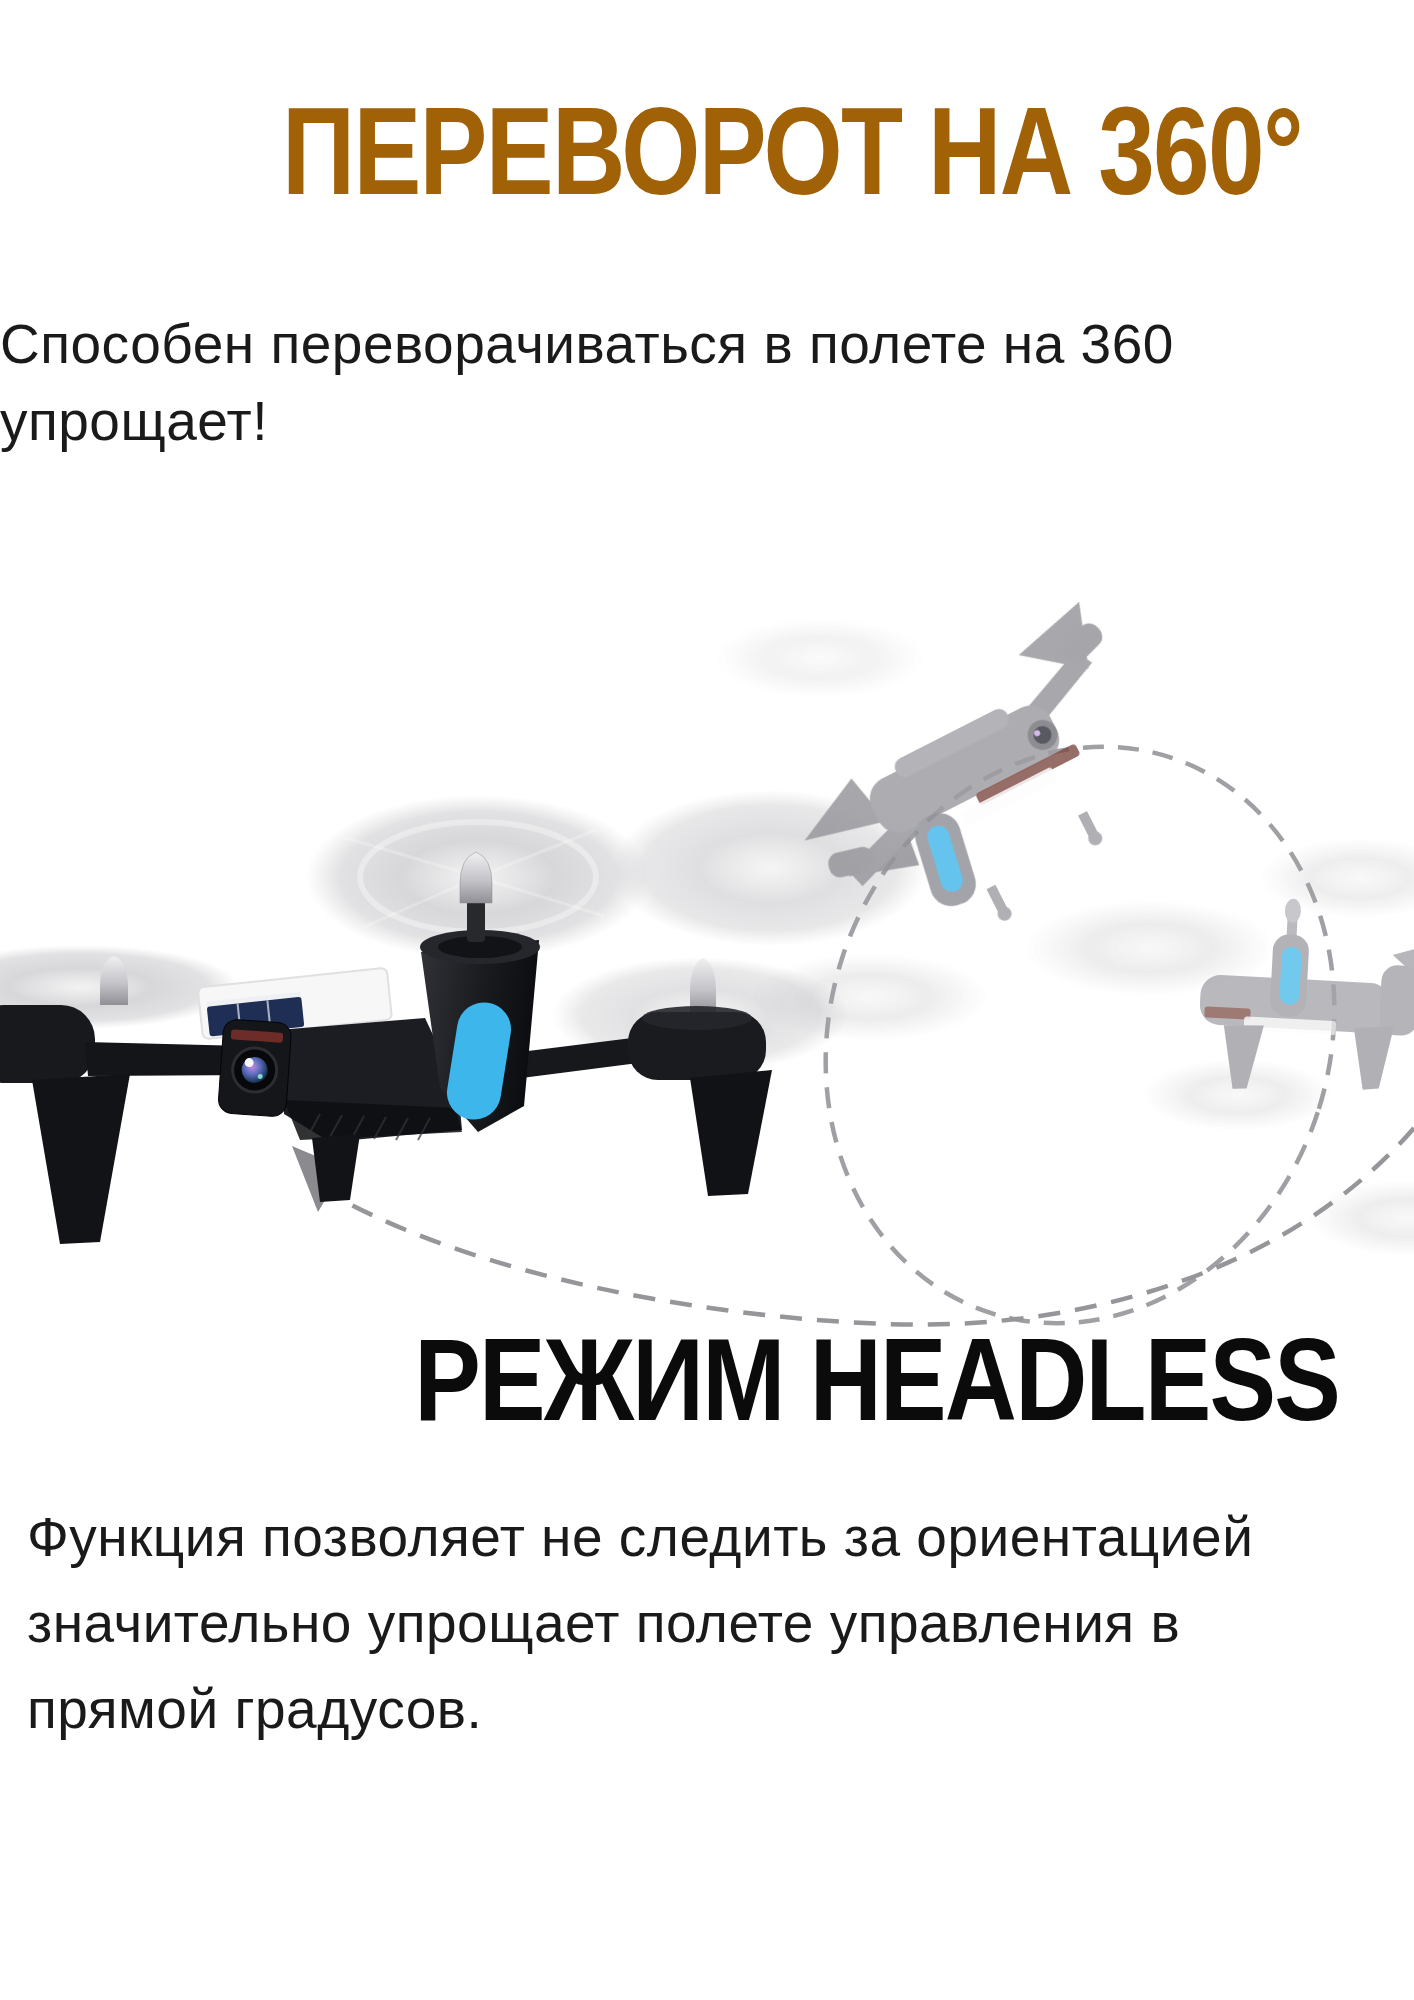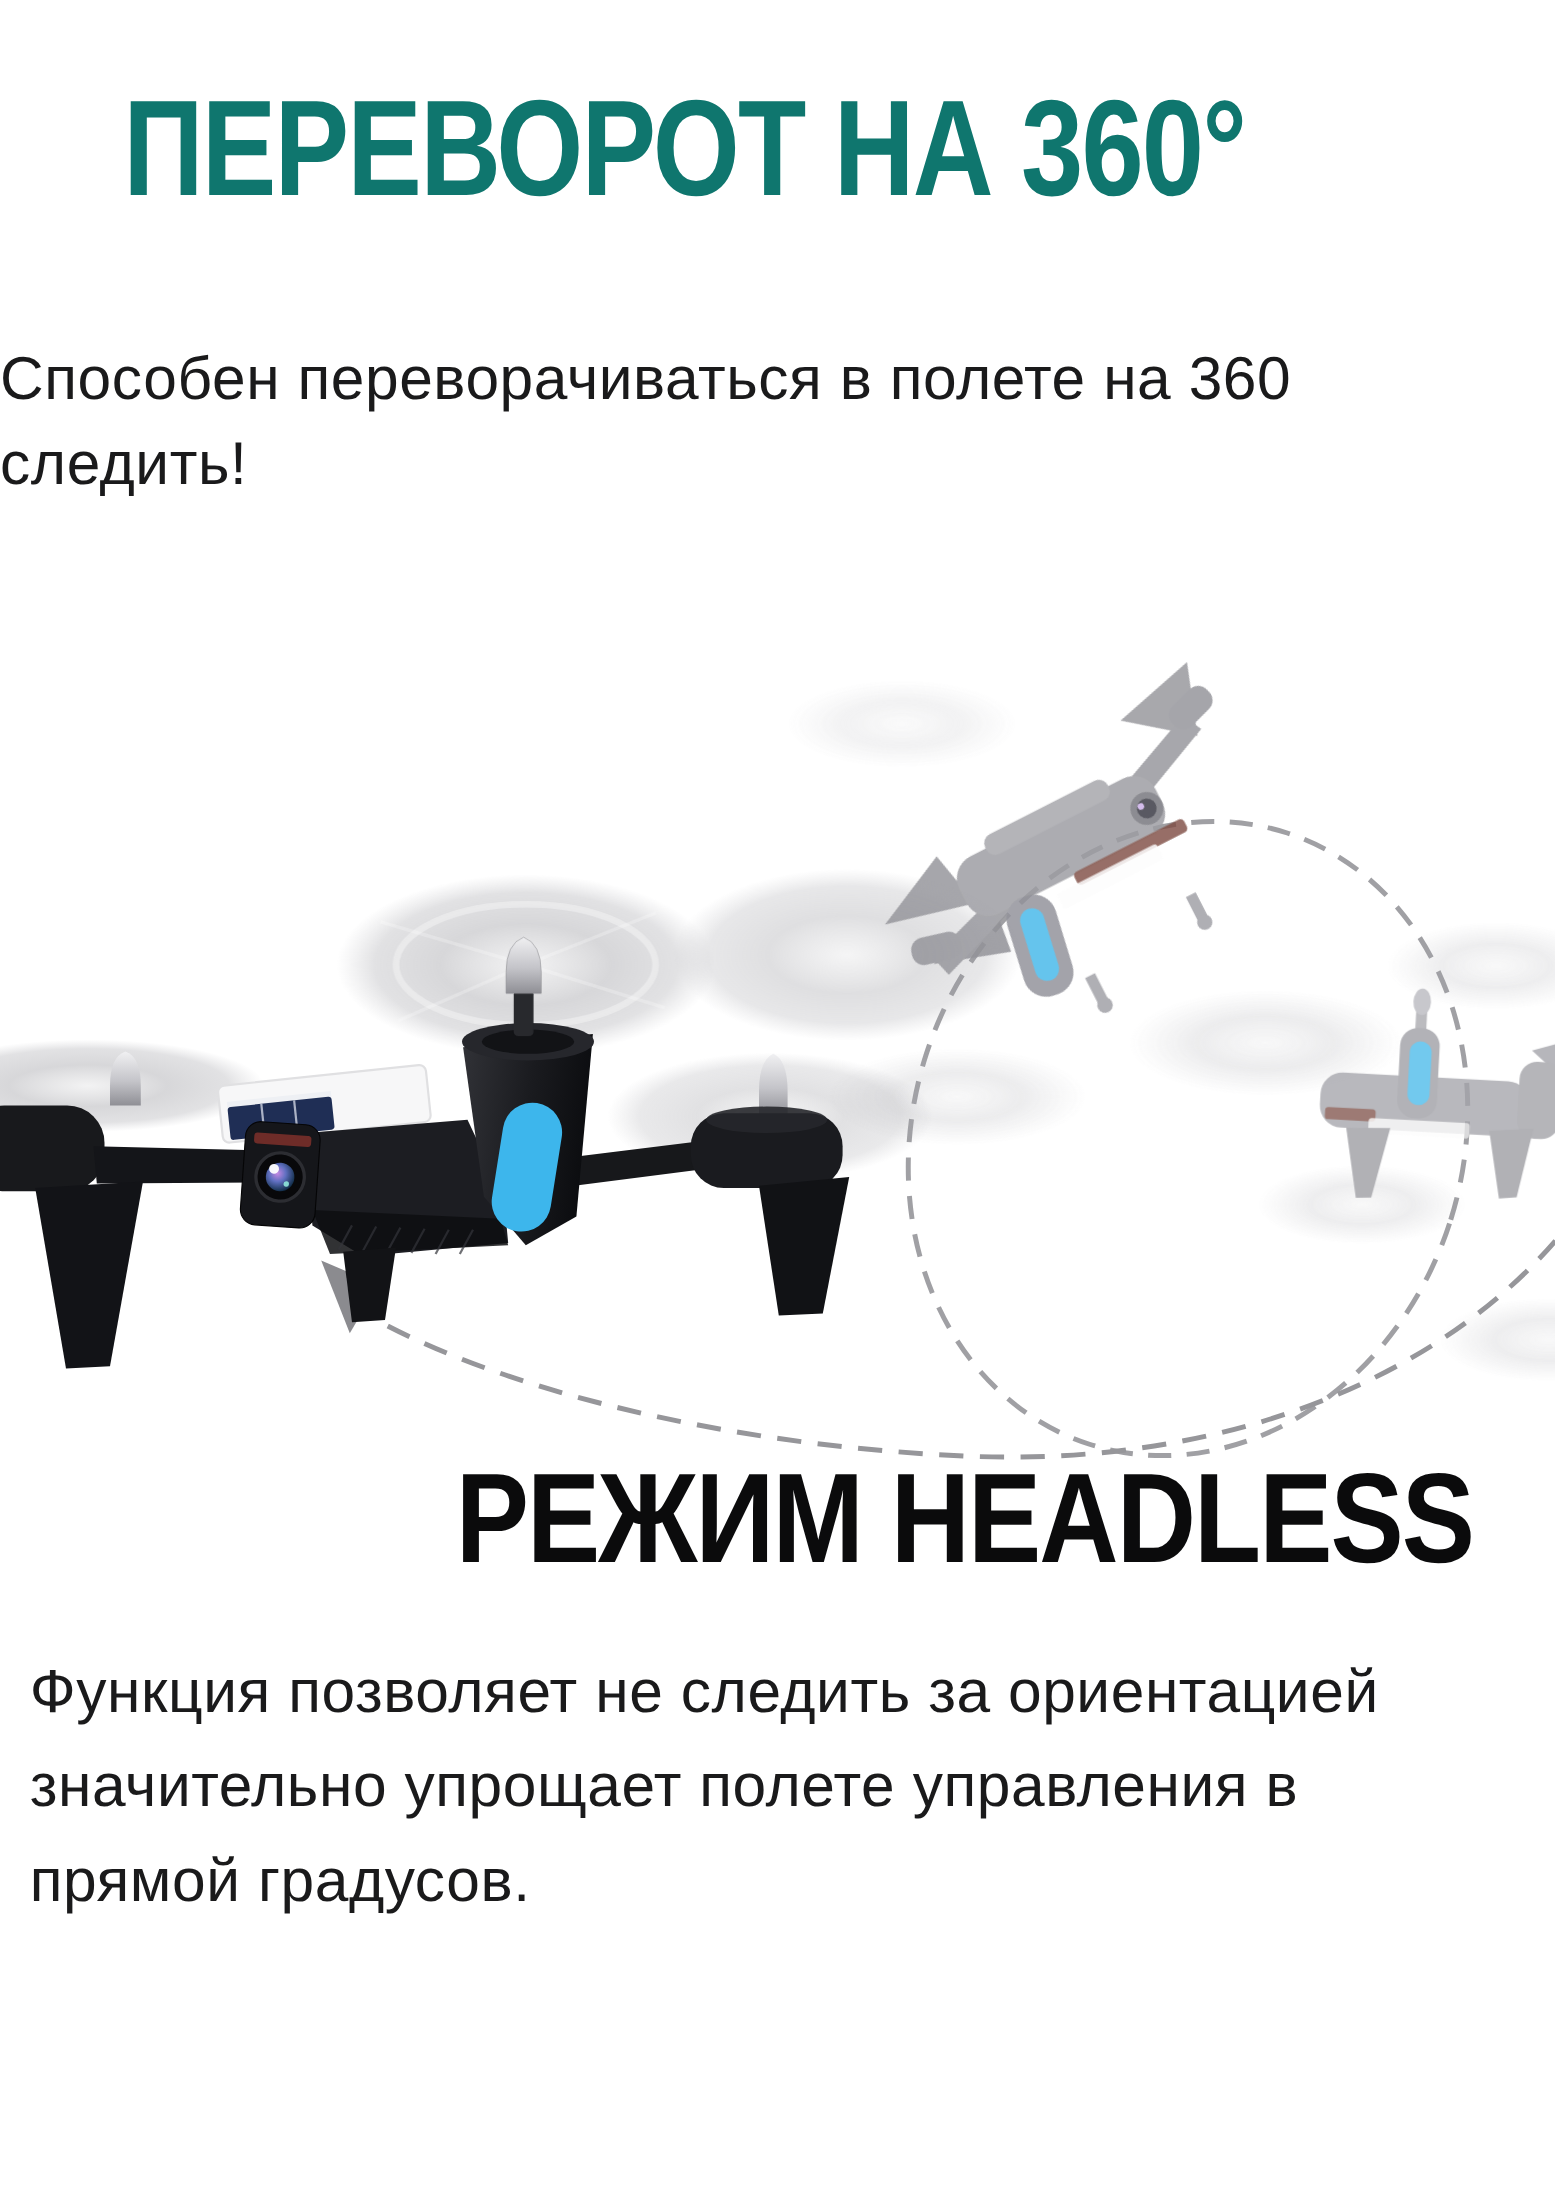--- a/index.html
+++ b/index.html
@@ -3,23 +3,23 @@
 <meta charset="utf-8">
 <style>
   html,body { margin:0; padding:0; background:#e9e9e9; }
   .page {
     position:relative; width:1414px; height:2000px; margin:0 auto;
     background:#ffffff; overflow:hidden;
     font-family:"Liberation Sans", sans-serif; color:#101011;
   }
   .condensed { display:inline-block; transform:scaleX(0.82); transform-origin:50% 50%; white-space:nowrap; }
   h1.big-title {
-    position:absolute; top:66px; left:0; width:100%; margin:0;
-    text-align:left; font-size:124px; line-height:1.12; font-weight:800;
-    letter-spacing:-2px; color:#0f766e;
+    position:absolute; top:82px; left:0; width:100%; margin:0;
+    text-align:right; font-size:124px; line-height:1.12; font-weight:800;
+    letter-spacing:-2px; color:#a16207;
   }
   h2.big-title {
     position:absolute; top:1316px; left:0; width:100%; margin:0;
     text-align:right; font-size:116px; line-height:1.12; font-weight:800;
     letter-spacing:-2px; color:#0b0b0c;
   }
   h2.big-title .condensed { transform:scaleX(0.86); }
   .light-text {
     position:absolute; left:0; width:100%; margin:0; text-align:left;
     font-weight:400; color:#1a1a1b; letter-spacing:0.5px;
@@ -32,21 +32,21 @@
 </style>
 </head>
 <body>
 
 <div class="page">
 
   <h1 class="big-title"><span class="condensed">ПЕРЕВОРОТ НА 360°</span></h1>
 
   <p class="light-text subtitle">
     <span class="line">Способен переворачиваться в полете на 360</span>
-    <span class="line">следить!</span>
+    <span class="line">упрощает!</span>
   </p>
 
   <figure class="illustration">
     <svg viewBox="0 0 1414 830" width="1414" height="830">
       <defs>
         <radialGradient id="propG" cx="50%" cy="50%" r="50%">
           <stop offset="0%" stop-color="rgba(165,165,170,0.14)"></stop>
           <stop offset="45%" stop-color="rgba(150,150,156,0.38)"></stop>
           <stop offset="80%" stop-color="rgba(158,158,164,0.30)"></stop>
           <stop offset="100%" stop-color="rgba(170,170,176,0)"></stop>

